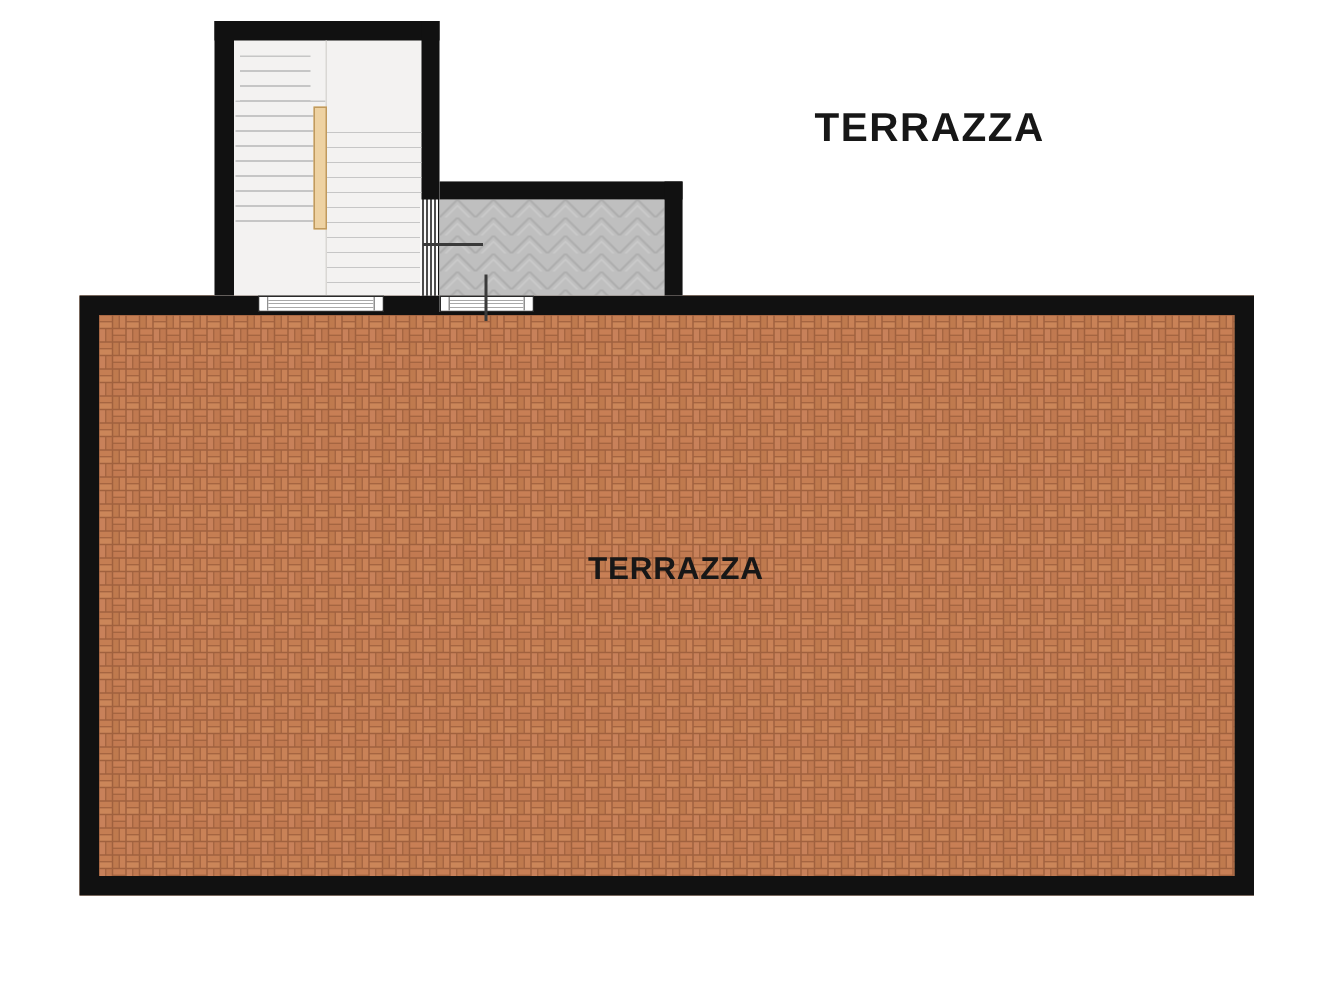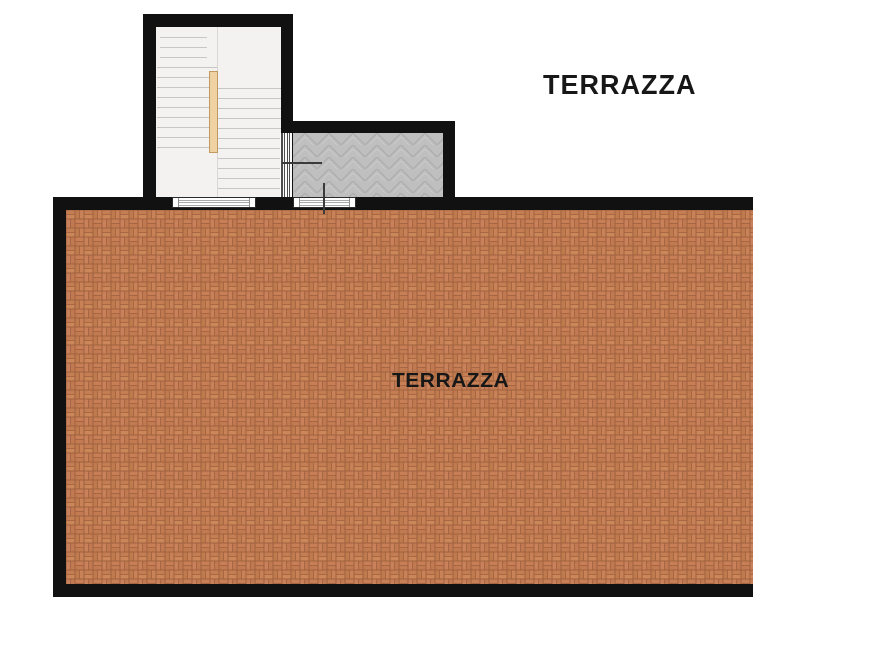--- a/index.html
+++ b/index.html
@@ -1,18 +1,18 @@
 <!DOCTYPE html>
 <html style="--wall: #111111; --terrace-brick: #c47e53; --terrace-mortar: #a0613e; --landing-tile: #bfbfbf; --landing-tile-line: #adadad; --stair-floor: #f3f2f1; --tread-line: #c6c6c6; --handrail-fill: #eed2a2; --handrail-border: #c09a5e; --label-text: #171717;"><head>
 <meta charset="utf-8">
 <style>
   html,body{margin:0;padding:0;background:#ffffff;}
   #plan{
     position:relative;
-    width:753px;height:670px;
+    width:893px;height:670px;
     background:#ffffff;
     font-family:"Liberation Sans", sans-serif;
     overflow:hidden;
   }
   .abs{position:absolute;box-sizing:border-box;}
 
   
   #terrace{
     left:53px;top:197px;width:783px;height:400px;
     border:13px solid var(--wall,#111);

